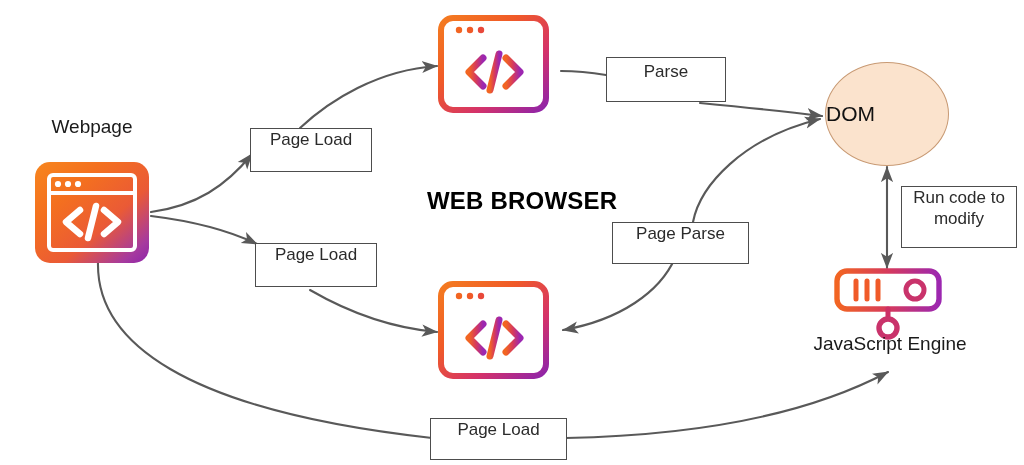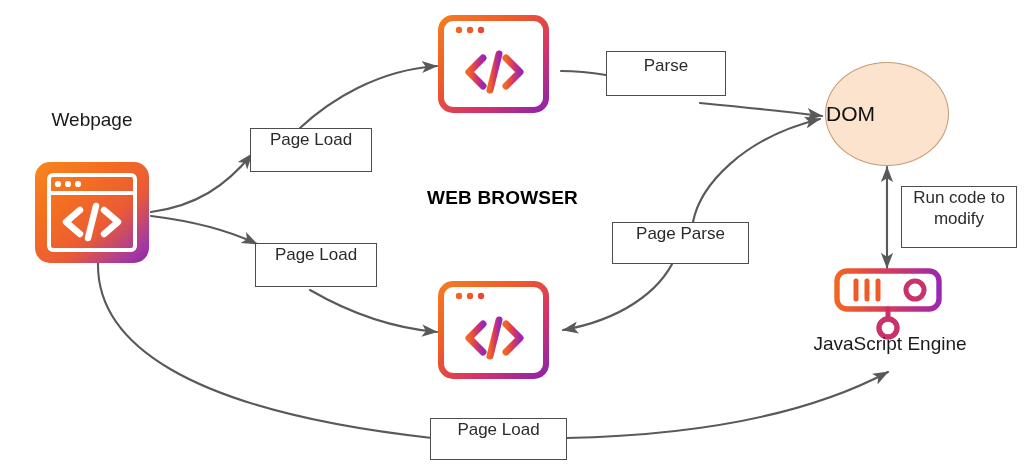--- a/index.html
+++ b/index.html
@@ -50,21 +50,21 @@
     text-align: center;
     font-family: "Liberation Sans", sans-serif;
   }
   .edge-box.overflow-text {
     align-items: flex-start;
     padding-top: 3px;
   }
   .section-title {
     position: absolute;
     font-weight: bold;
-    font-size: 19px;
+    font-size: 24px;
     color: #000000;
     letter-spacing: 0.2px;
     white-space: nowrap;
     font-family: "Liberation Sans", sans-serif;
   }
   .dom-circle {
     position: absolute;
     box-sizing: border-box;
     border-radius: 50%;
     background: #fbe3cd;
@@ -148,21 +148,21 @@
       <circle cx="25" cy="24" r="3.1" fill="#ffffff"></circle>
       <circle cx="35" cy="24" r="3.1" fill="#ffffff"></circle>
       <circle cx="45" cy="24" r="3.1" fill="#ffffff"></circle>
       <g stroke="#ffffff" stroke-width="6.5" stroke-linecap="round" stroke-linejoin="round" fill="none">
         <polyline points="47,50 33,62 47,74"></polyline>
         <polyline points="71,50 85,62 71,74"></polyline>
         <line x1="63" y1="46" x2="55" y2="78"></line>
       </g>
     </svg>
   </div>
-  <div class="node-label" style="left:13px; top:108px; width:158px;">Webpage</div>
+  <div class="node-label" style="left:13px; top:115px; width:158px;">Webpage</div>
 
   <div class="node" style="left:437px; top:14px;">
     <svg class="icon-svg" width="113" height="100" viewBox="0 0 113 100">
       <rect x="4" y="4" width="105" height="92" rx="12" ry="12" fill="#ffffff" stroke="url(#brandGrad)" stroke-width="6"></rect>
       <line x1="7" y1="26" x2="106" y2="26" stroke="url(#brandGradH)" stroke-width="3.4"></line>
       <circle cx="22" cy="16" r="3.2" fill="#f26522"></circle>
       <circle cx="33" cy="16" r="3.2" fill="#f05a28"></circle>
       <circle cx="44" cy="16" r="3.2" fill="#e8483a"></circle>
       <g stroke="url(#brandGradH)" stroke-width="7" stroke-linecap="round" stroke-linejoin="round" fill="none">
         <polyline points="46,44 32,58 46,72"></polyline>
@@ -210,21 +210,21 @@
   <div class="section-title" style="left:427px; top:187px;">WEB BROWSER</div>
 
   <div class="edge-box" style="left:250px; top:128px; width:122px; height:44px;">
     <span>Page Load</span>
   </div>
 
   <div class="edge-box" style="left:255px; top:243px; width:122px; height:44px;">
     <span>Page Load</span>
   </div>
 
-  <div class="edge-box overflow-text" style="left:606px; top:51px; width:120px; height:45px;">
+  <div class="edge-box overflow-text" style="left:606px; top:57px; width:120px; height:45px;">
     <span style="display:block; width:100%;">
       <span style="display:block;">Parse</span>
     </span>
   </div>
 
   <div class="edge-box" style="left:612px; top:222px; width:137px; height:42px;">
     <span>Page Parse</span>
   </div>
 
   <div class="edge-box" style="left:901px; top:186px; width:116px; height:62px;">

